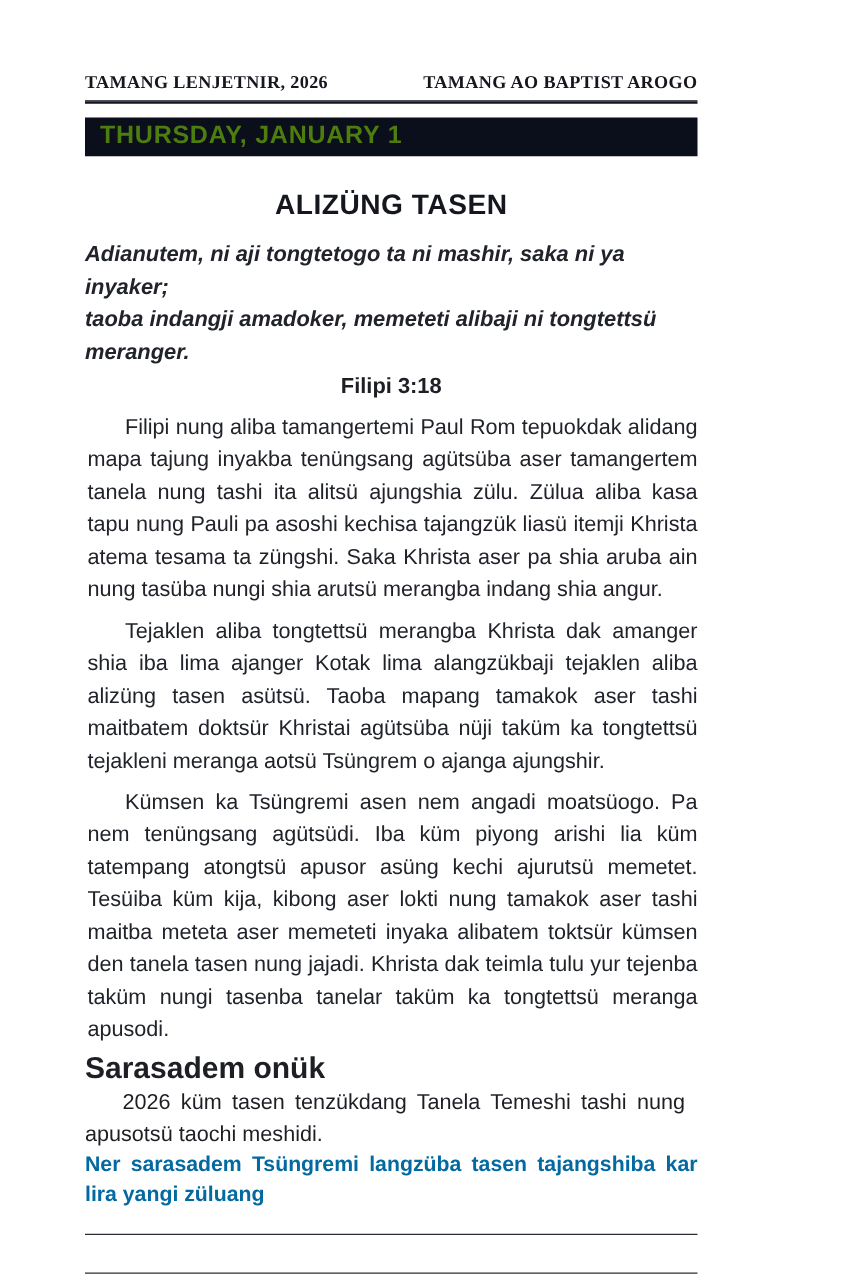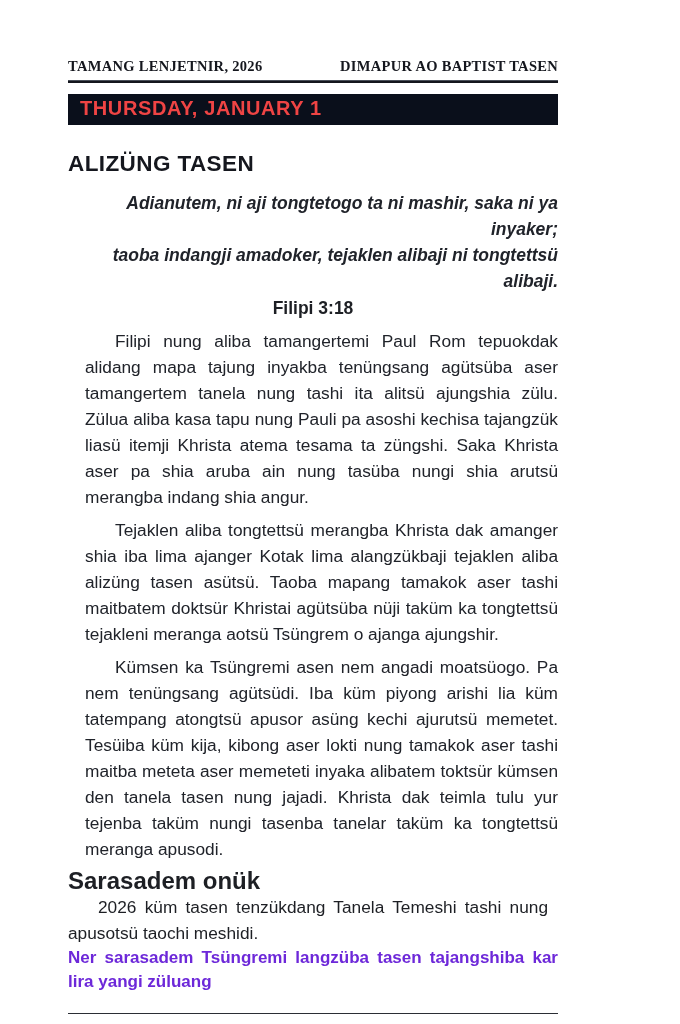--- a/index.html
+++ b/index.html
@@ -31,53 +31,53 @@
   }
   .header-rule {
     margin-top: 5px;
     height: 2px;
     border-top: 1.5px solid #4a4f59;
     border-bottom: 2.5px solid #14161d;
   }
   .date-banner {
     margin-top: 11px;
     background: #0a0f1b;
-    color: #ef4444;
+    color: #4d7c0f;
     font-weight: bold;
     font-size: 20px;
     letter-spacing: 0.6px;
     padding: 4px 12px 6px 12px;
     line-height: 21px;
   }
   .devotion-title {
     margin-top: 26px;
-    text-align: left;
+    text-align: center;
     font-weight: bold;
     font-size: 22.5px;
     letter-spacing: 0.4px;
     color: #15171e;
   }
   .verse {
     margin-top: 13px;
-    text-align: right;
+    text-align: left;
     font-style: italic;
     font-weight: 600;
     font-size: 17.5px;
     line-height: 26px;
     color: #20232a;
   }
   .verse-ref {
     text-align: center;
     font-weight: bold;
     font-size: 17.5px;
     line-height: 26px;
     margin-top: 1px;
   }
   .body-para {
-    margin: 7px 0 0 17px;
+    margin: 7px 0 0 2px;
     text-align: justify;
     text-indent: 30px;
     font-size: 17.3px;
     line-height: 26px;
     color: #20232a;
   }
   .prayer-heading {
     margin-top: 7px;
     font-weight: bold;
     font-size: 24px;
@@ -91,21 +91,21 @@
     line-height: 26px;
   }
   .footer-block {
     margin-top: auto;
   }
   .reflection-note {
     font-weight: bold;
     text-align: justify;
     font-size: 17px;
     line-height: 23.5px;
-    color: #6d28d9;
+    color: #0369a1;
   }
   .writing-line {
     height: 0;
     border-bottom: 1.6px solid #2b2e35;
   }
   .writing-line.first { margin-top: 20px; }
   .writing-line.second { margin-top: 30px; }
   .page-number {
     margin-top: 11px;
     text-align: center;
@@ -113,34 +113,34 @@
     color: #20232a;
   }
 </style>
 </head>
 <body>
 
 <div class="page">
 
   <div class="running-header">
     <span>TAMANG LENJETNIR, 2026</span>
-    <span>DIMAPUR AO BAPTIST TASEN</span>
+    <span>TAMANG AO BAPTIST AROGO</span>
   </div>
 
   <div class="header-rule"></div>
 
   <div class="date-banner">
     <span>THURSDAY, JANUARY 1</span>
   </div>
 
   <div class="devotion-title">ALIZÜNG TASEN</div>
 
   <div class="verse">
     <div>Adianutem, ni aji tongtetogo ta ni mashir, saka ni ya inyaker;</div>
-    <div>taoba indangji amadoker, tejaklen alibaji ni tongtettsü alibaji.</div>
+    <div>taoba indangji amadoker, memeteti alibaji ni tongtettsü meranger.</div>
   </div>
 
   <div class="verse-ref">Filipi 3:18</div>
 
   <p class="body-para">Filipi nung aliba tamangertemi Paul Rom tepuokdak alidang mapa tajung inyakba tenüngsang agütsüba aser tamangertem tanela nung tashi ita alitsü ajungshia zülu. Zülua aliba kasa tapu nung Pauli pa asoshi kechisa tajangzük liasü itemji Khrista atema tesama ta züngshi. Saka Khrista aser pa shia aruba ain nung tasüba nungi shia arutsü merangba indang shia angur.</p>
   <p class="body-para">Tejaklen aliba tongtettsü merangba Khrista dak amanger shia iba lima ajanger Kotak lima alangzükbaji tejaklen aliba alizüng tasen asütsü. Taoba mapang tamakok aser tashi maitbatem doktsür Khristai agütsüba nüji taküm ka tongtettsü tejakleni meranga aotsü Tsüngrem o ajanga ajungshir.</p>
   <p class="body-para">Kümsen ka Tsüngremi asen nem angadi moatsüogo. Pa nem tenüngsang agütsüdi. Iba küm piyong arishi lia küm tatempang atongtsü apusor asüng kechi ajurutsü memetet. Tesüiba küm kija, kibong aser lokti nung tamakok aser tashi maitba meteta aser memeteti inyaka alibatem toktsür kümsen den tanela tasen nung jajadi. Khrista dak teimla tulu yur tejenba taküm nungi tasenba tanelar taküm ka tongtettsü meranga apusodi.</p>
 
   <div class="prayer-heading">Sarasadem onük</div>
   <p class="prayer-para">2026 küm tasen tenzükdang Tanela Temeshi tashi nung apusotsü taochi meshidi.</p>

